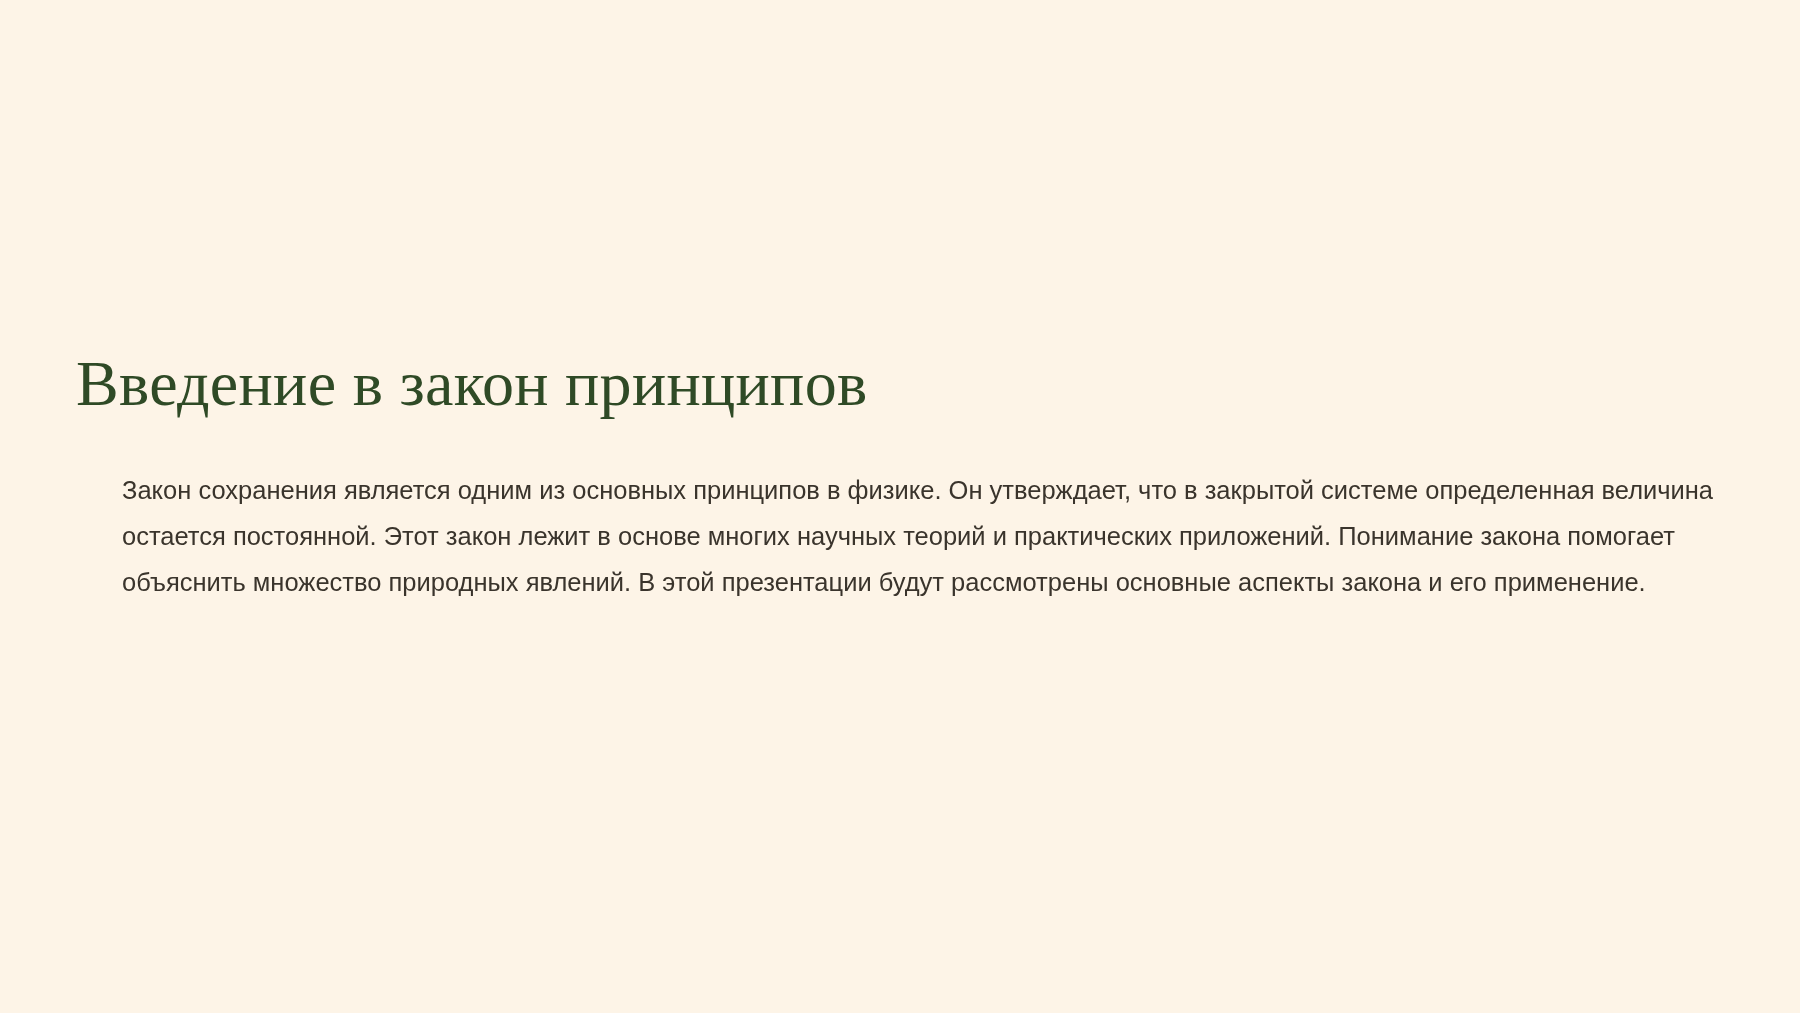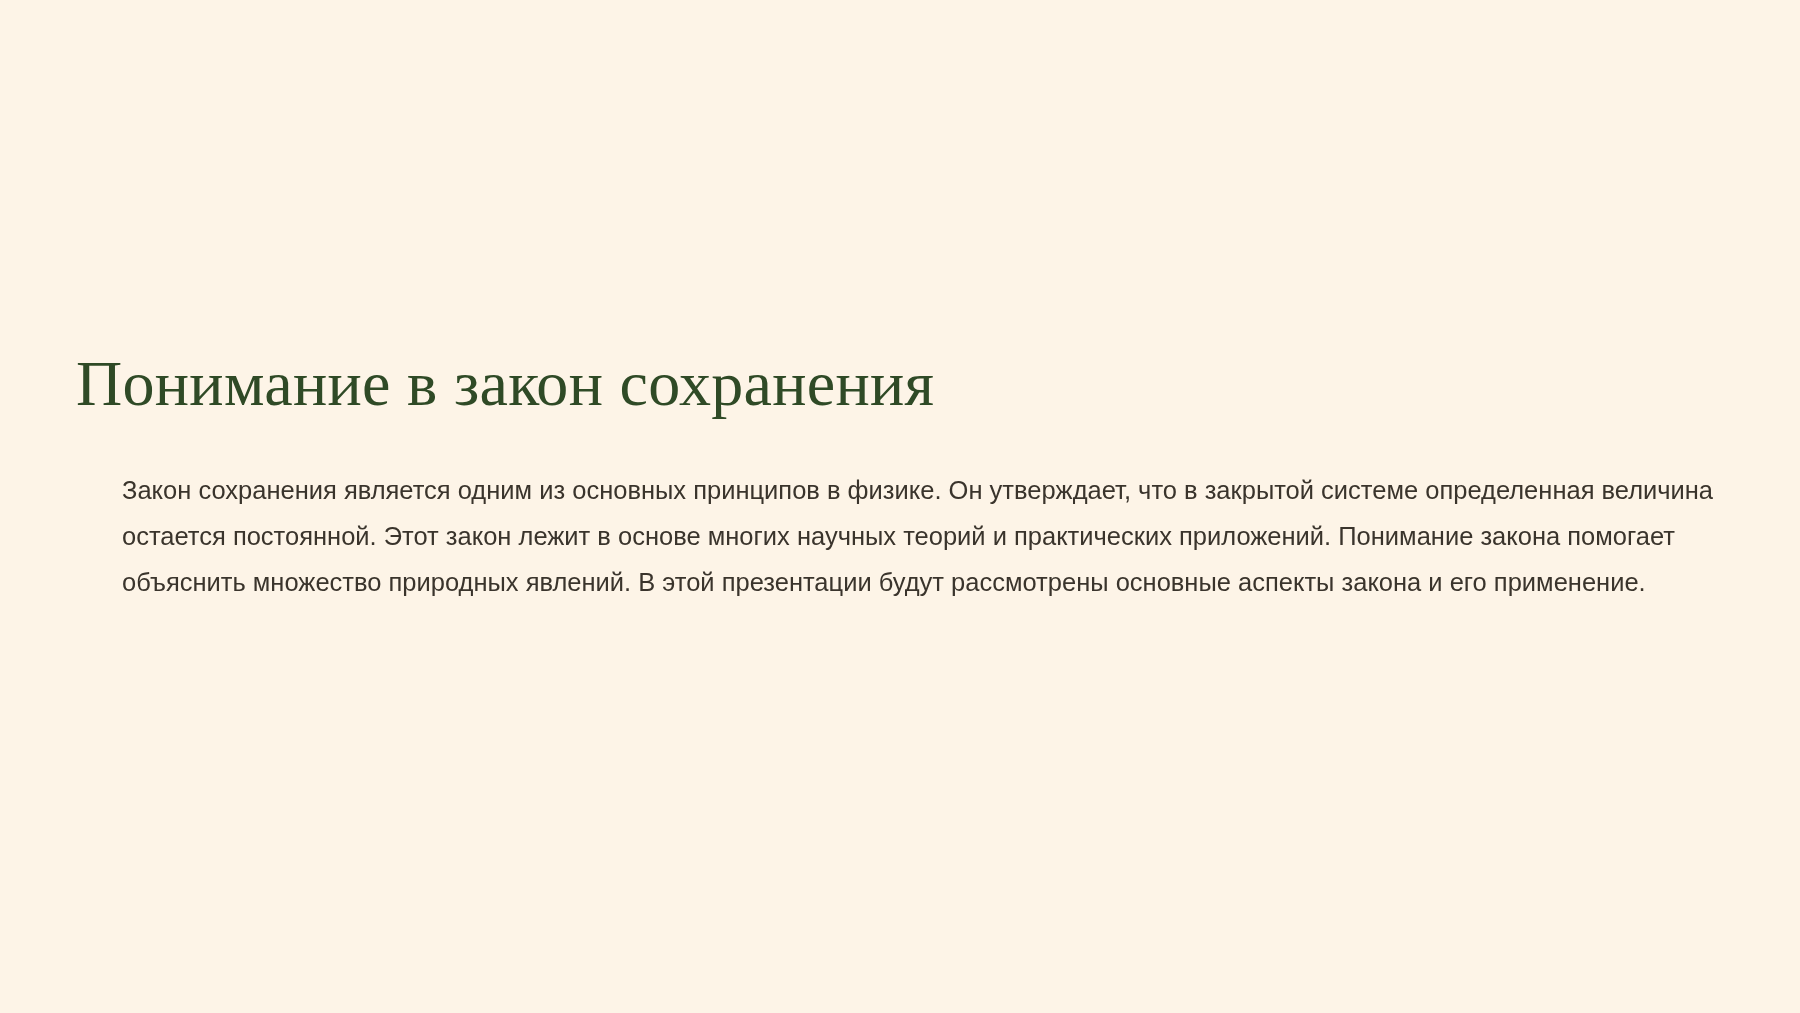--- a/index.html
+++ b/index.html
@@ -73,21 +73,21 @@
     max-width: 1600px;
   }
 </style>
 </head>
 <body>
 
 <div class="slide">
 
   <div class="slide-content">
 
-    <h1 class="slide-title">Понимание в закон сохранения</h1>
+    <h1 class="slide-title">Введение в закон принципов</h1>
 
     <div class="body-block">
 
       <div class="accent-bar"></div>
 
       <div class="body-text-wrap">
         <p class="body-text">Закон сохранения является одним из основных принципов в физике. Он утверждает, что в закрытой системе определенная величина остается постоянной. Этот закон лежит в основе многих научных теорий и практических приложений. Понимание закона помогает объяснить множество природных явлений. В этой презентации будут рассмотрены основные аспекты закона и его применение.</p>
       </div>
 
     </div>

